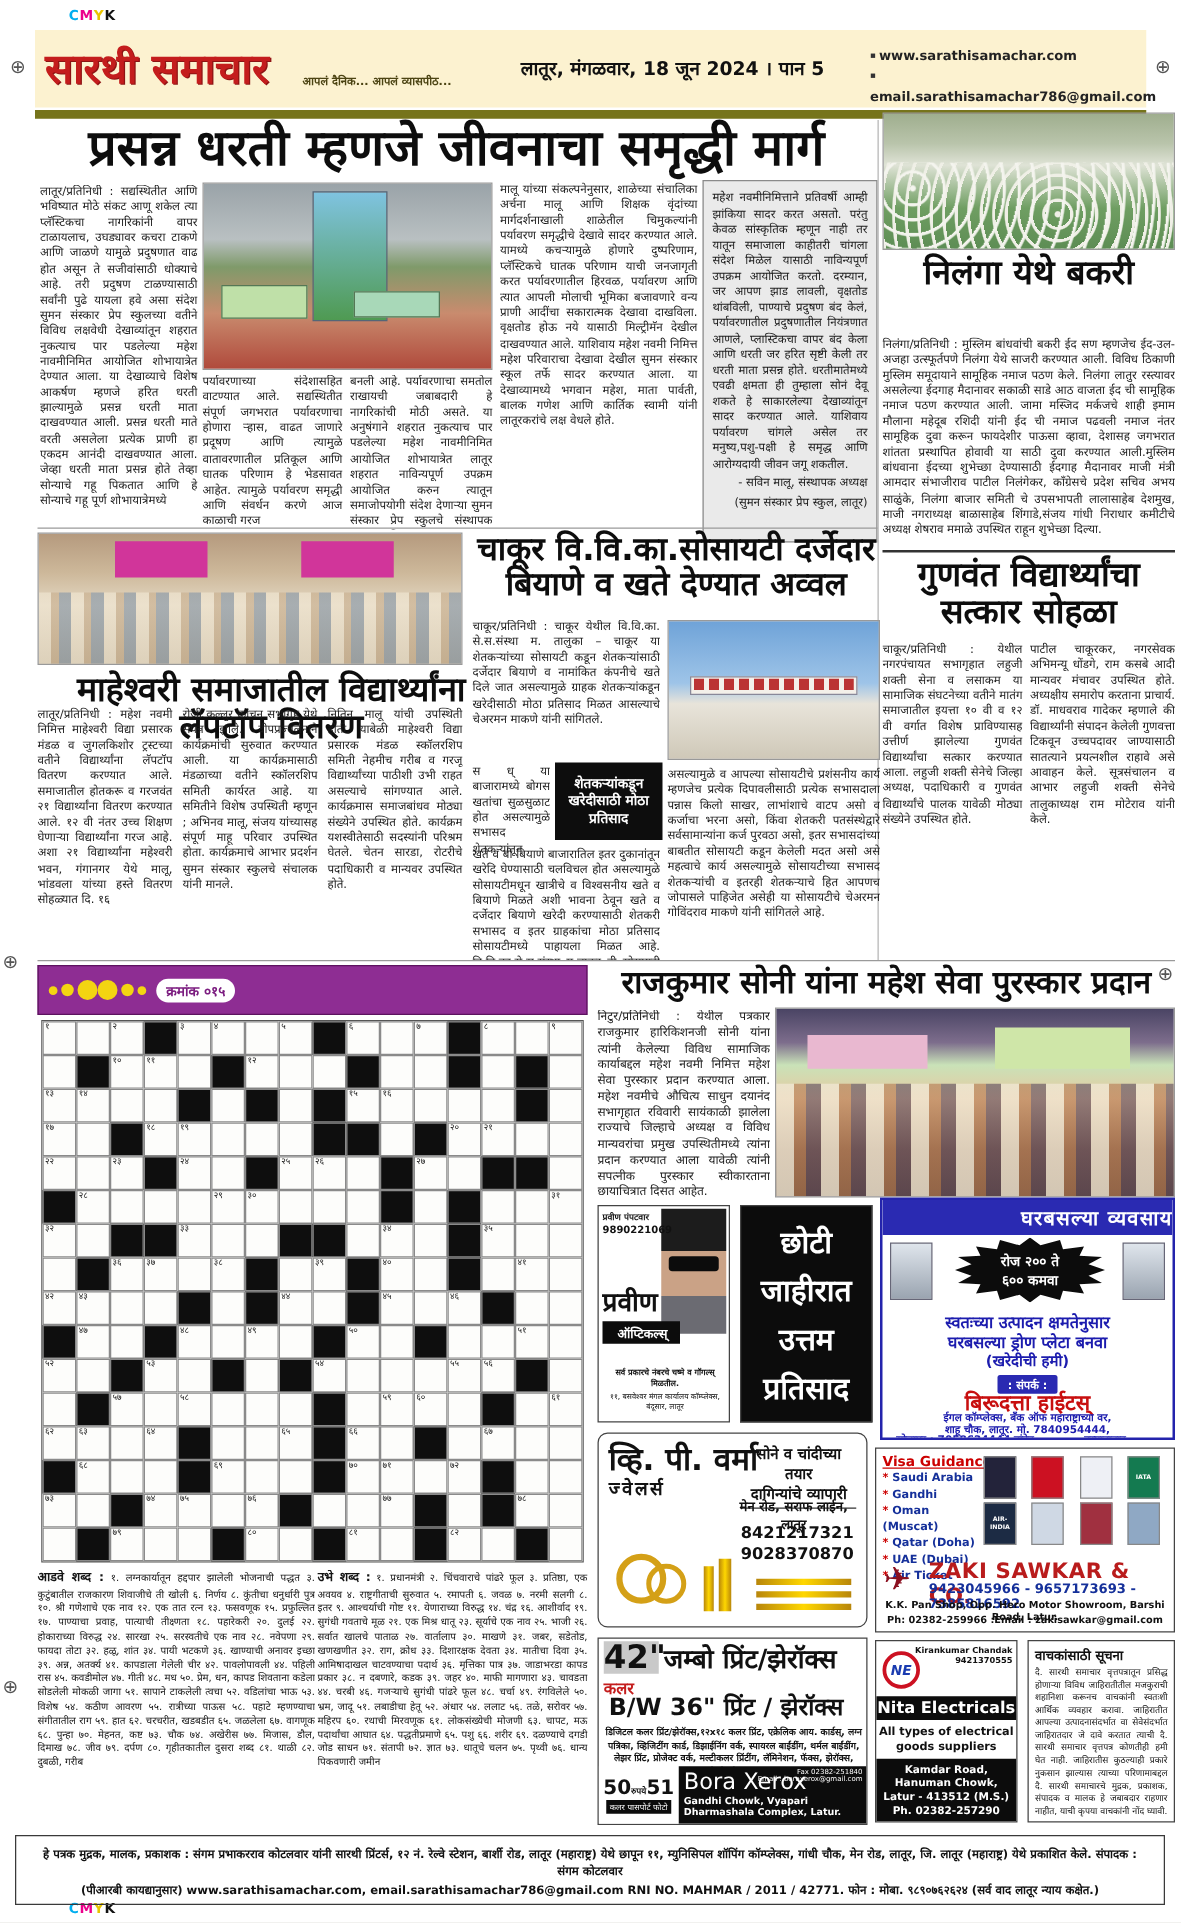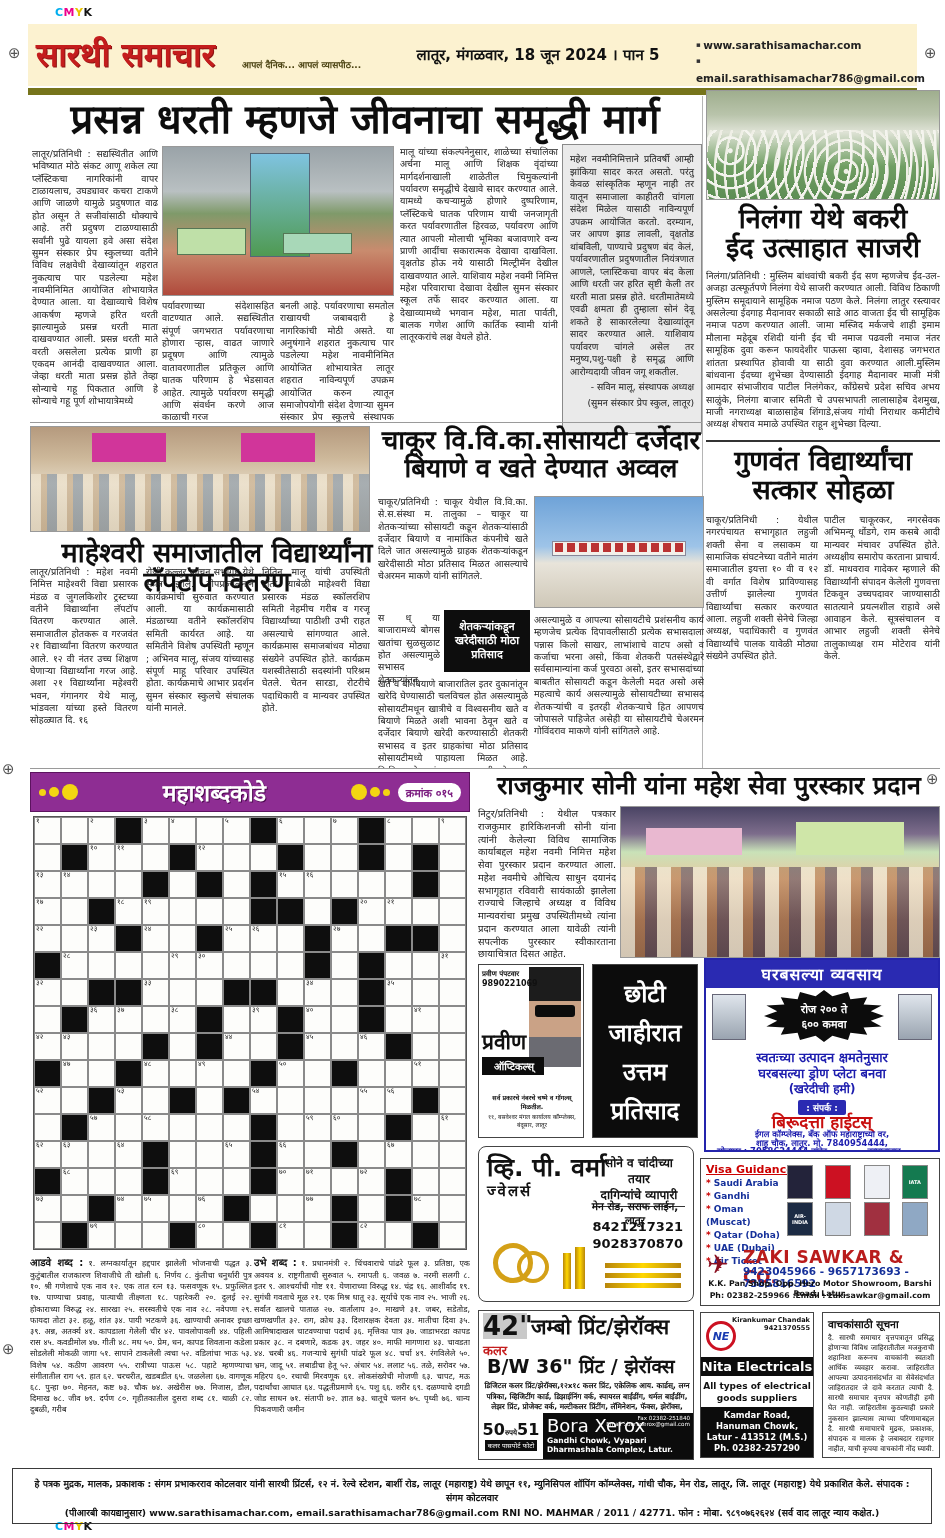--- a/index.html
+++ b/index.html
@@ -53,21 +53,21 @@
   .cw-num{position:absolute;left:1px;top:0;font-size:7px;color:#222;line-height:1.1;}
   .clues{font-size:8px;line-height:1.4;text-align:justify;color:#151515;overflow:hidden;}
   .clues b{font-size:10px;}
 
   
   .ad{border:1px solid #444;background:#fff;overflow:hidden;}
   #ad-chhoti{background:#0c0c0c;color:#fff;display:flex;flex-direction:column;
              align-items:center;justify-content:center;gap:6px;}
   #ad-chhoti div{font-size:24px;font-weight:800;}
   #ad-ghar{border:2.5px solid #2424ac;}
-  #ghar-head{background:#2a2ab2;color:#fff;font-size:16px;font-weight:800;text-align:center;
+  #ghar-head{background:#2a2ab2;color:#fff;font-size:16px;font-weight:800;text-align:right;
              padding:3px 0;letter-spacing:1px;}
   .starburst{background:#0c0c0c;color:#fff;font-weight:800;font-size:11px;text-align:center;
              display:flex;align-items:center;justify-content:center;
              clip-path:polygon(50% 0%,57% 12%,70% 4%,72% 18%,86% 14%,83% 28%,98% 30%,89% 41%,100% 50%,89% 59%,98% 70%,83% 72%,86% 86%,72% 82%,70% 96%,57% 88%,50% 100%,43% 88%,30% 96%,28% 82%,14% 86%,17% 72%,2% 70%,11% 59%,0% 50%,11% 41%,2% 30%,17% 28%,14% 14%,28% 18%,30% 4%,43% 12%);}
   .ghar-line{color:#1c1cae;font-weight:800;text-align:center;}
   #ghar-brand{color:#c80f0f;font-weight:800;font-size:17px;text-align:center;}
   .machine{position:absolute;width:34px;height:46px;background:linear-gradient(#dfe5ec,#9aa4b0);border:1px solid #667;}
   #contact-chip{background:#2a2ab2;color:#fff;font-size:9px;font-weight:700;
                 padding:1px 8px;border-radius:2px;display:inline-block;}
 
@@ -147,21 +147,20 @@
   </div>
 
   <div class="vrule" style="left:702px;top:96px;height:672px;"></div>
 
   <div class="abs photo" style="left:706px;top:90px;width:234px;height:110px;background:
       linear-gradient(180deg,#9fae8e 0%,#b9c4ab 22%,#dfe3d6 38%,#6f9e62 70%,#5d8d54 100%);">
     <div style="position:absolute;left:0;top:36%;width:100%;height:64%;background:repeating-radial-gradient(circle at 10% 30%, #f4f4ee 0 2px, transparent 3px 12px),repeating-radial-gradient(circle at 60% 60%, #efefe6 0 2px, transparent 3px 10px);"></div>
   </div>
   <div class="abs headline" style="left:706px;top:204px;width:234px;font-size:27px;">
     <div>निलंगा येथे बकरी</div>
-    <div>ईद उत्साहात साजरी</div>
   </div>
   <div class="abs body-text just" style="left:706px;top:270px;width:234px;height:166px;">निलंगा/प्रतिनिधी : मुस्लिम बांधवांची बकरी ईद सण म्हणजेच ईद-उल- अजहा उत्स्फूर्तपणे निलंगा येथे साजरी करण्यात आली. विविध ठिकाणी मुस्लिम समूदायाने सामूहिक नमाज पठण केले. निलंगा लातुर रस्त्यावर असलेल्या ईदगाह मैदानावर सकाळी साडे आठ वाजता ईद ची सामूहिक नमाज पठण करण्यात आली. जामा मस्जिद मर्कजचे शाही इमाम मौलाना महेदूब रशिदी यांनी ईद ची नमाज पढवली नमाज नंतर सामूहिक दुवा करून फायदेशीर पाऊसा व्हावा, देशासह जगभरात शांतता प्रस्थापित होवावी या साठी दुवा करण्यात आली.मुस्लिम बांधवाना ईदच्या शुभेच्छा देण्यासाठी ईदगाह मैदानावर माजी मंत्री आमदार संभाजीराव पाटील निलंगेकर, कॉंग्रेसचे प्रदेश सचिव अभय साळुंके, निलंगा बाजार समिती चे उपसभापती लालासाहेब देशमुख, माजी नगराध्यक्ष बाळासाहेब शिंगाडे,संजय गांधी निराधार कमीटीचे अध्यक्ष शेषराव ममाळे उपस्थित राहून शुभेच्छा दिल्या.</div>
   <div class="hrule" style="left:706px;top:440px;width:234px;background:#333;height:2px;"></div>
 
   <div class="abs headline" style="left:706px;top:446px;width:234px;font-size:27px;">
     <div>गुणवंत विद्यार्थ्यांचा</div>
     <div>सत्कार सोहळा</div>
   </div>
   <div class="abs body-text just" style="left:706px;top:514px;width:112px;height:254px;">चाकूर/प्रतिनिधी : येथील नगरपंचायत सभागृहात लहुजी शक्ती सेना व लसाकम या सामाजिक संघटनेच्या वतीने मातंग समाजातील इयत्ता १० वी व १२ वी वर्गात विशेष प्राविण्यासह उत्तीर्ण झालेल्या गुणवंत विद्यार्थ्यांचा सत्कार करण्यात आला. लहुजी शक्ती सेनेचे जिल्हा अध्यक्ष, पदाधिकारी व गुणवंत विद्यार्थ्यांचे पालक यावेळी मोठ्या संख्येने उपस्थित होते.</div>
   <div class="abs body-text just" style="left:824px;top:514px;width:116px;height:254px;">पाटील चाकूरकर, नगरसेवक अभिमन्यू धोंडगे, राम कसबे आदी मान्यवर मंचावर उपस्थित होते. अध्यक्षीय समारोप करताना प्राचार्य. डॉ. माधवराव गादेकर म्हणाले की विद्यार्थ्यांनी संपादन केलेली गुणवत्ता टिकवून उच्चपदावर जाण्यासाठी सातत्याने प्रयत्नशील राहावे असे आवाहन केले. सूत्रसंचालन व आभार लहुजी शक्ती सेनेचे तालुकाध्यक्ष राम मोटेराव यांनी केले.</div>
@@ -195,21 +194,20 @@
   <div class="abs body-text just" style="left:534px;top:614px;width:170px;height:154px;">असल्यामुळे व आपल्या सोसायटीचे प्रशंसनीय कार्य म्हणजेच प्रत्येक दिपावलीसाठी प्रत्येक सभासदाला पन्नास किलो साखर, लाभांशाचे वाटप असो व कर्जाचा भरना असो, किंवा शेतकरी पतसंस्थेद्वारे सर्वसामान्यांना कर्ज पुरवठा असो, इतर सभासदांच्या बाबतीत सोसायटी कडून केलेली मदत असो असे महत्वाचे कार्य असल्यामुळे सोसायटीच्या सभासद शेतकऱ्यांची व इतरही शेतकऱ्याचे हित आपणच जोपासले पाहिजेत असेही या सोसायटीचे चेअरमन गोविंदराव माकणे यांनी सांगितले आहे.</div>
 
   <div class="hrule" style="left:30px;top:768px;width:910px;"></div>
 
   <div class="abs" id="cw-banner">
     <div class="cw-dots">
         <span class="cw-dot d1"></span>
         <span class="cw-dot d2"></span>
         <span class="cw-dot d3"></span>
       </div>
-    <div id="cw-title">महाशब्दकोडे</div>
     <div class="cw-dots">
         <span class="cw-dot d3"></span>
         <span class="cw-dot d2"></span>
         <span class="cw-dot d1"></span>
       </div>
     <div id="cw-num-pill" style="margin-left:8px;">क्रमांक ०१५</div>
   </div>
   <div id="cw-grid">
       <div class="cw-cell">
         <span class="cw-num">१</span>

